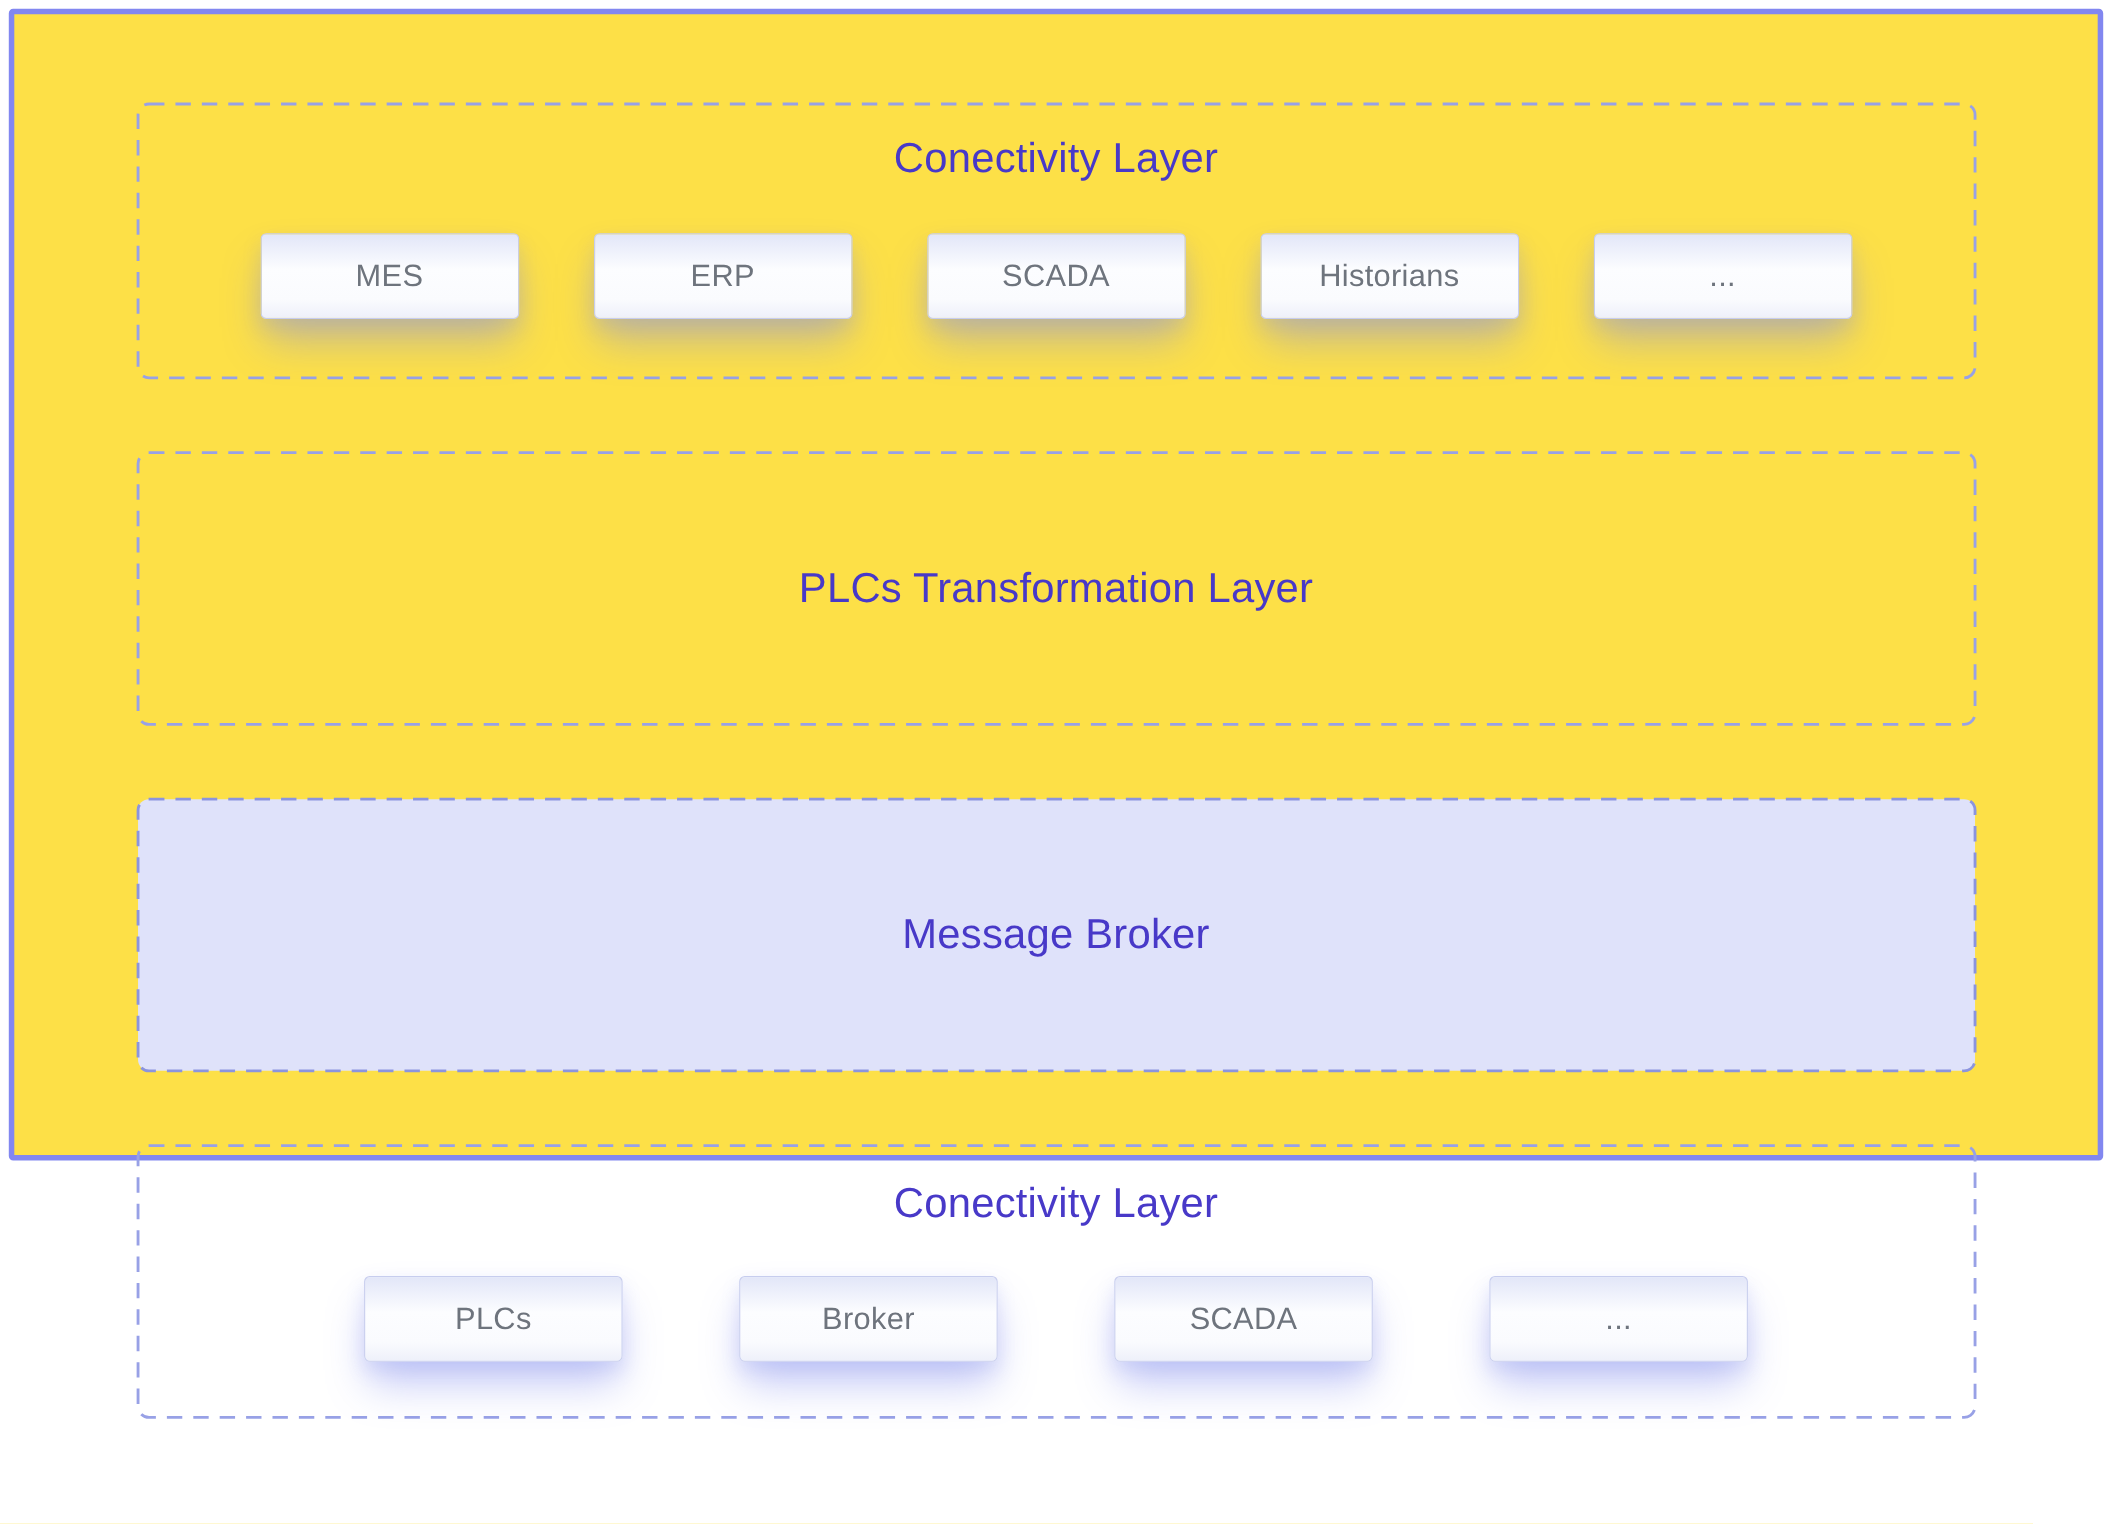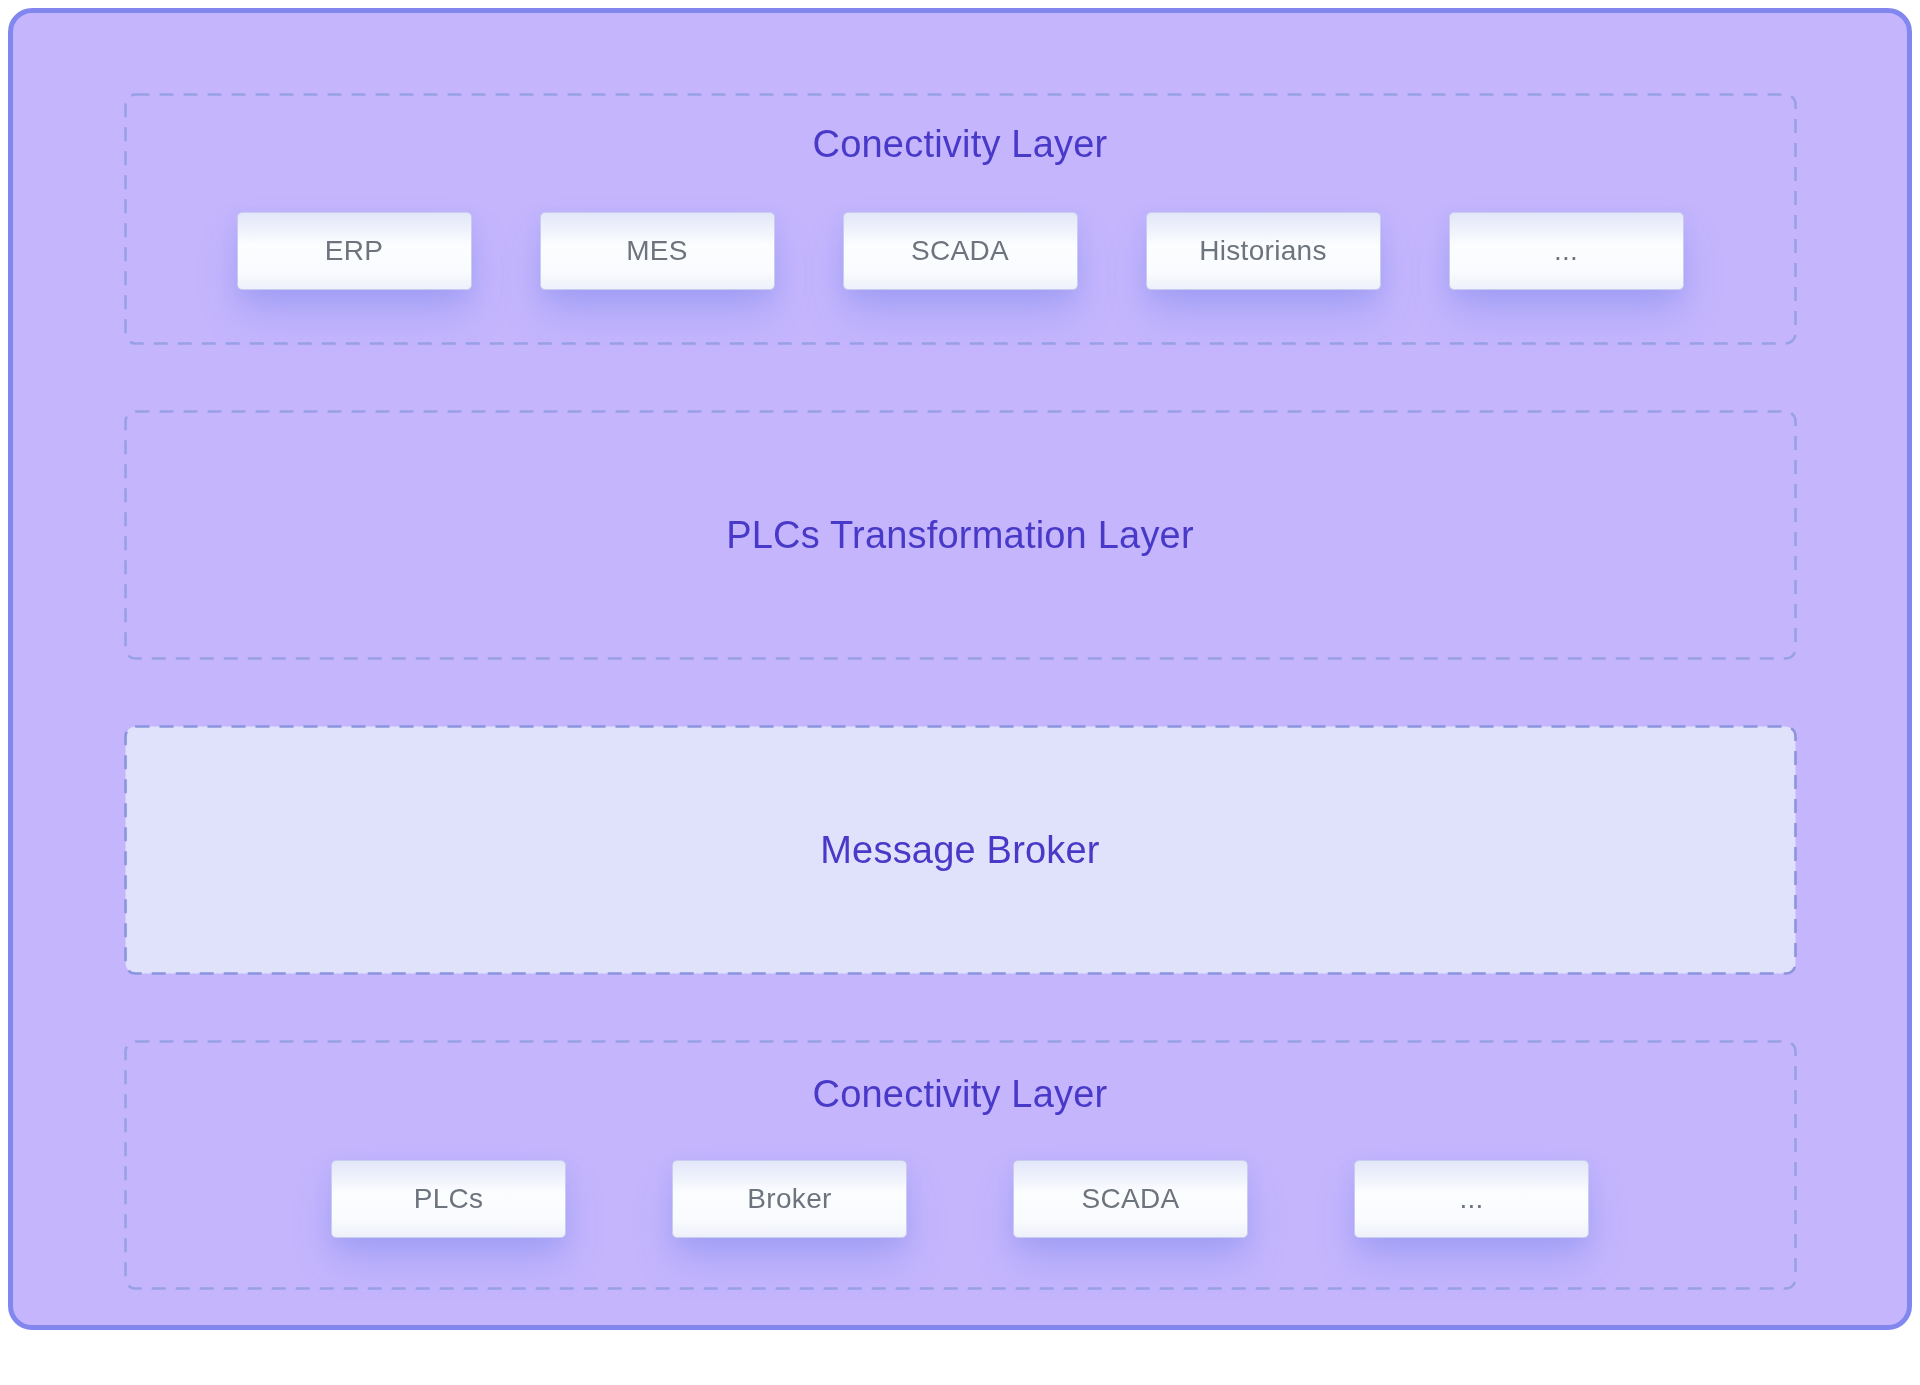--- a/index.html
+++ b/index.html
@@ -5,26 +5,26 @@
   * { box-sizing: border-box; margin: 0; padding: 0; }
   html, body {
     width: 1920px;
     height: 1385px;
     background: #ffffff;
     font-family: "Liberation Sans", sans-serif;
     overflow: hidden;
   }
   .frame {
     width: 1904px;
-    height: 1322px;
+    height: 1047px;
     margin: 8px;
     border: 5px solid #8287f0;
-    border-radius: 24px;
+    border-radius: 4px;
     padding-top: 80px;
-    background: #c4b5fd;
+    background: #fde047;
   }
   .section {
     position: relative;
     width: 1673px;
     margin: 0 auto 65px auto;
     border-radius: 10px;
   }
   .section .dash {
     position: absolute;
     inset: 0;
@@ -101,22 +101,22 @@
 
 <div class="frame">
 
   <div class="section section--connectivity-top">
     <svg class="dash" aria-hidden="true">
         <rect rx="10" x="1.5" y="1.5" width="1670" height="249"></rect>
       </svg>
     <div class="section-inner">
       <div class="section-title">Conectivity Layer</div>
       <div class="node-row">
+        <div class="node">MES</div>
         <div class="node">ERP</div>
-        <div class="node">MES</div>
         <div class="node">SCADA</div>
         <div class="node">Historians</div>
         <div class="node">...</div>
       </div>
     </div>
   </div>
 
   <div class="section section--transform">
     <svg class="dash" aria-hidden="true">
         <rect rx="10" x="1.5" y="1.5" width="1670" height="247"></rect>

